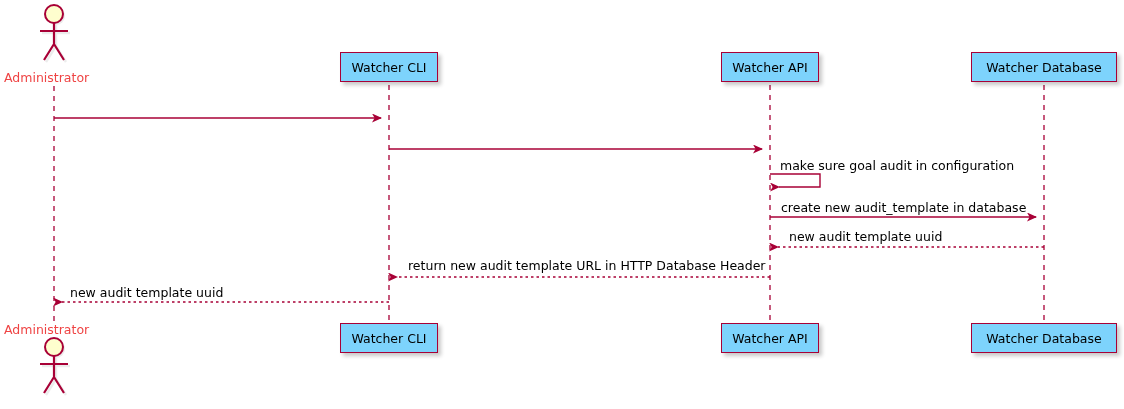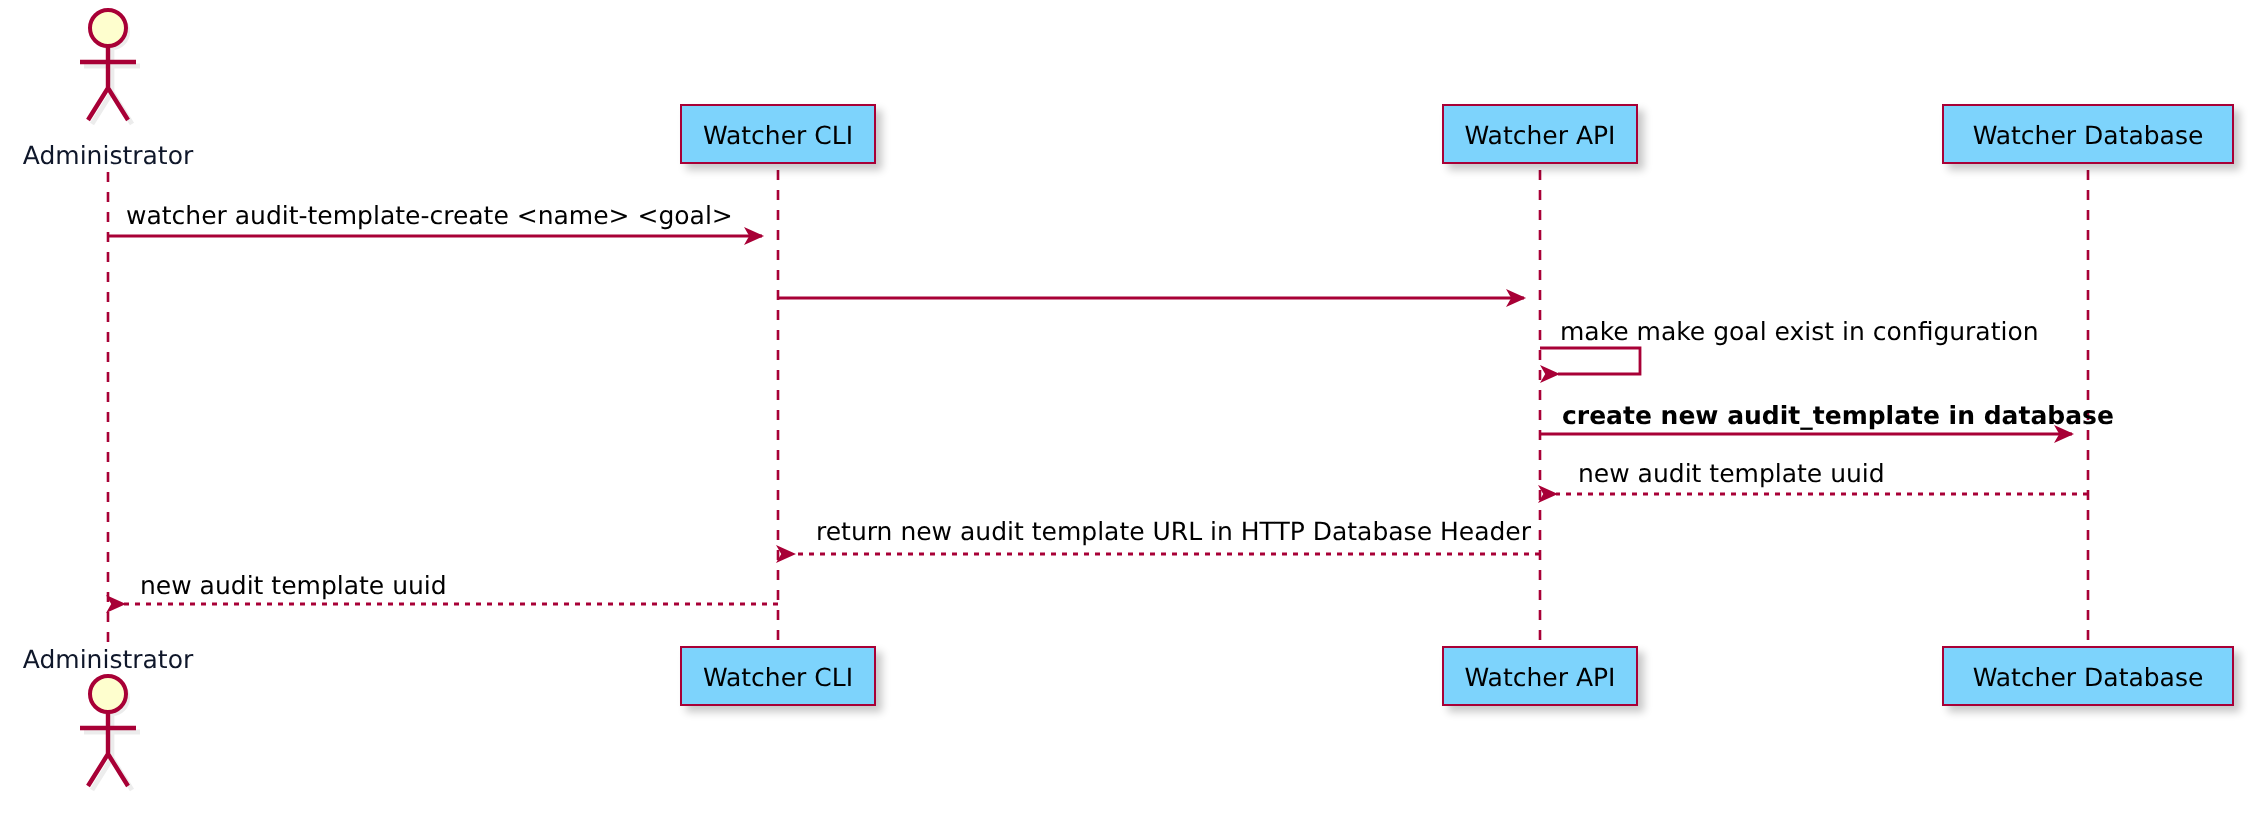--- a/index.html
+++ b/index.html
@@ -39,23 +39,22 @@
     display: flex;
     align-items: center;
     justify-content: center;
     font-size: 12.5px;
     color: #000000;
     white-space: nowrap;
   }
   .actor-label {
     position: absolute;
     font-size: 12.5px;
-    color: #0f172a;
+    color: #ef4444;
     white-space: nowrap;
-    text-align: center;
   }
 </style>
 </head>
 <body>
 
 <div id="diagram">
 
   <svg class="layer" viewBox="0 0 1124 409" xmlns="http://www.w3.org/2000/svg">
     <defs>
       <marker id="ahR" markerWidth="10" markerHeight="9" refX="9" refY="4.5" orient="auto" markerUnits="userSpaceOnUse">
@@ -110,26 +109,25 @@
   <div class="actor-label" style="left:4px; top:322px; width:100px;">Administrator</div>
 
   <div class="part-box" style="left:340px; top:52px; width:98px; height:30px;">Watcher CLI</div>
   <div class="part-box" style="left:721px; top:52px; width:98px; height:30px;">Watcher API</div>
   <div class="part-box" style="left:971px; top:52px; width:146px; height:30px;">Watcher Database</div>
 
   <div class="part-box" style="left:340px; top:323px; width:98px; height:30px;">Watcher CLI</div>
   <div class="part-box" style="left:721px; top:323px; width:98px; height:30px;">Watcher API</div>
   <div class="part-box" style="left:971px; top:323px; width:146px; height:30px;">Watcher Database</div>
 
-  <div class="msg-label" style="left:63px; top:101px;">watcher audit-template-create &lt;name&gt; &lt;goal&gt;</div>
 
 
-  <div class="msg-label" style="left:780px; top:159px;">make make goal exist in configuration</div>
+  <div class="msg-label" style="left:780px; top:159px;">make sure goal audit in configuration</div>
 
-  <div class="msg-label" style="left:781px; top:201px;font-weight:bold;">create new audit_template in database</div>
+  <div class="msg-label" style="left:781px; top:201px;">create new audit_template in database</div>
 
   <div class="msg-label" style="left:789px; top:230px;">new audit template uuid</div>
 
   <div class="msg-label" style="left:408px; top:259px;">return new audit template URL in HTTP Database Header</div>
 
   <div class="msg-label" style="left:70px; top:286px;">new audit template uuid</div>
 
 </div>
 
 </body></html>

